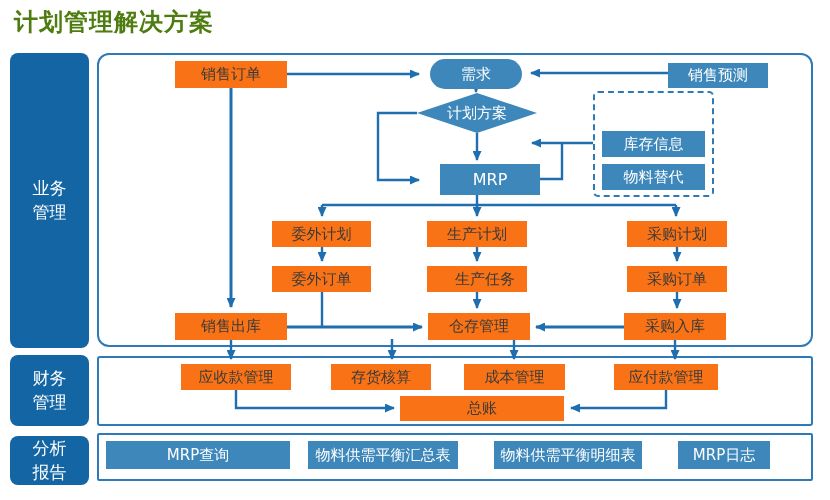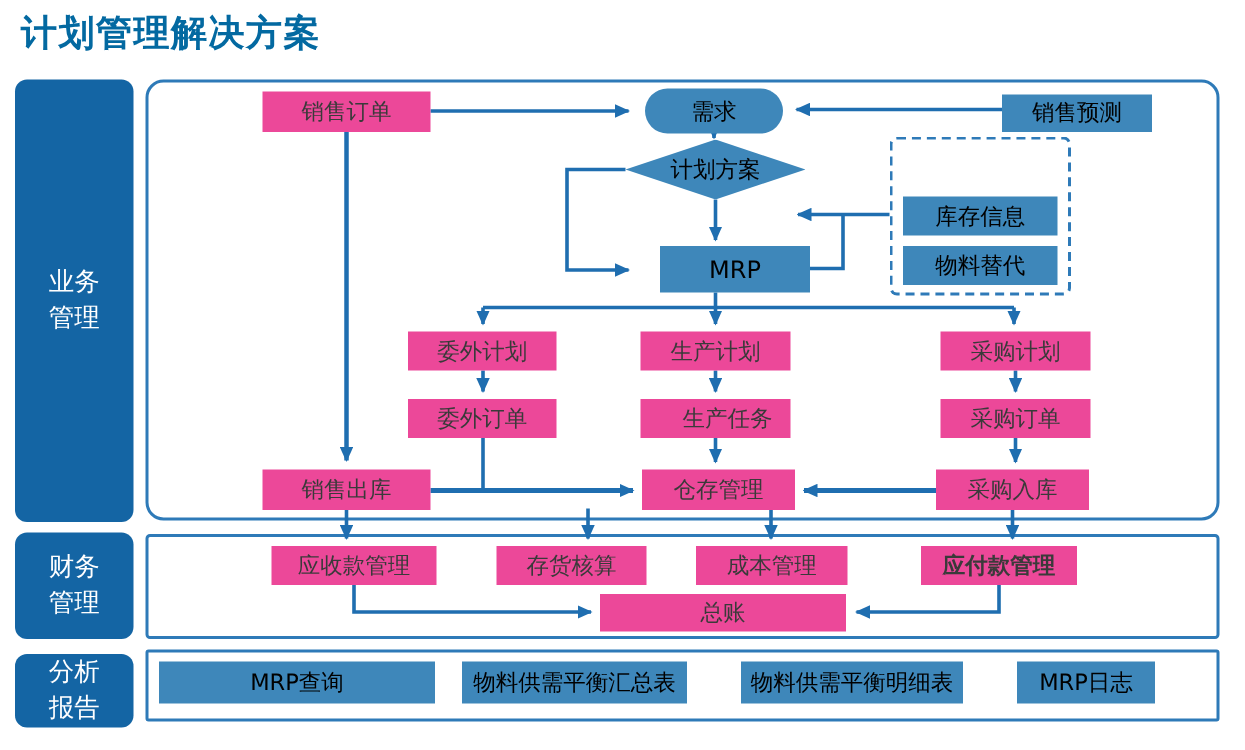--- a/index.html
+++ b/index.html
@@ -1,28 +1,28 @@
 <!DOCTYPE html>
 <html><head>
 <meta charset="utf-8">
 <style>
   html,body{margin:0;padding:0;background:#ffffff;}
   .page{position:relative;width:830px;height:500px;background:#fff;
         font-family:"DejaVu Sans","Liberation Sans",sans-serif;overflow:hidden;}
   .title{position:absolute;left:14px;top:6px;font-size:24px;font-weight:bold;
-         color:#0369a1;letter-spacing:1px;}
+         color:#4d7c0f;letter-spacing:1px;}
   .side{position:absolute;left:10px;width:79px;background:#1465a4;border-radius:8px;
         color:#fff;display:flex;align-items:center;justify-content:center;
         font-size:17px;line-height:1.4;text-align:center;white-space:pre-line;}
   .frame{position:absolute;left:97px;width:716px;border:2px solid #2e7ab8;
          background:#fff;box-sizing:border-box;}
   .node{position:absolute;display:flex;align-items:center;justify-content:center;
         font-size:15px;box-sizing:border-box;text-align:center;}
-  .gray{background:#ec4899;color:#3a3a3a;}
-  .blue{background:#3e87ba;color:#000000;}
+  .gray{background:#f97316;color:#3a3a3a;}
+  .blue{background:#3e87ba;color:#ffffff;}
   .pill{border-radius:16px;}
   .diamond{clip-path:polygon(50% 0,100% 50%,50% 100%,0 50%);}
   .dashed{position:absolute;border:2px dashed #2e7ab8;border-radius:5px;box-sizing:border-box;}
   svg.connectors{position:absolute;left:0;top:0;pointer-events:none;}
 </style>
 </head>
 <body>
 
 <div class="page">
 
@@ -94,21 +94,21 @@
   <div class="node gray" style="left:427px;top:266px;width:100px;height:26px;padding-left:16px;">生产任务</div>
   <div class="node gray" style="left:627px;top:266px;width:100px;height:26px;">采购订单</div>
 
   <div class="node gray" style="left:175px;top:313px;width:112px;height:27px;">销售出库</div>
   <div class="node gray" style="left:428px;top:313px;width:102px;height:27px;">仓存管理</div>
   <div class="node gray" style="left:624px;top:313px;width:102px;height:27px;">采购入库</div>
 
   <div class="node gray" style="left:181px;top:364px;width:110px;height:26px;">应收款管理</div>
   <div class="node gray" style="left:331px;top:364px;width:100px;height:26px;">存货核算</div>
   <div class="node gray" style="left:464px;top:364px;width:101px;height:26px;">成本管理</div>
-  <div class="node gray" style="left:614px;top:364px;width:104px;height:26px;font-weight:bold;">应付款管理</div>
+  <div class="node gray" style="left:614px;top:364px;width:104px;height:26px;">应付款管理</div>
   <div class="node gray" style="left:400px;top:396px;width:164px;height:25px;">总账</div>
 
   <div class="node blue" style="left:106px;top:441px;width:184px;height:28px;">MRP查询</div>
   <div class="node blue" style="left:308px;top:441px;width:150px;height:28px;">物料供需平衡汇总表</div>
   <div class="node blue" style="left:494px;top:441px;width:148px;height:28px;">物料供需平衡明细表</div>
   <div class="node blue" style="left:678px;top:441px;width:92px;height:28px;">MRP日志</div>
 
 </div>
 
 </body></html>

